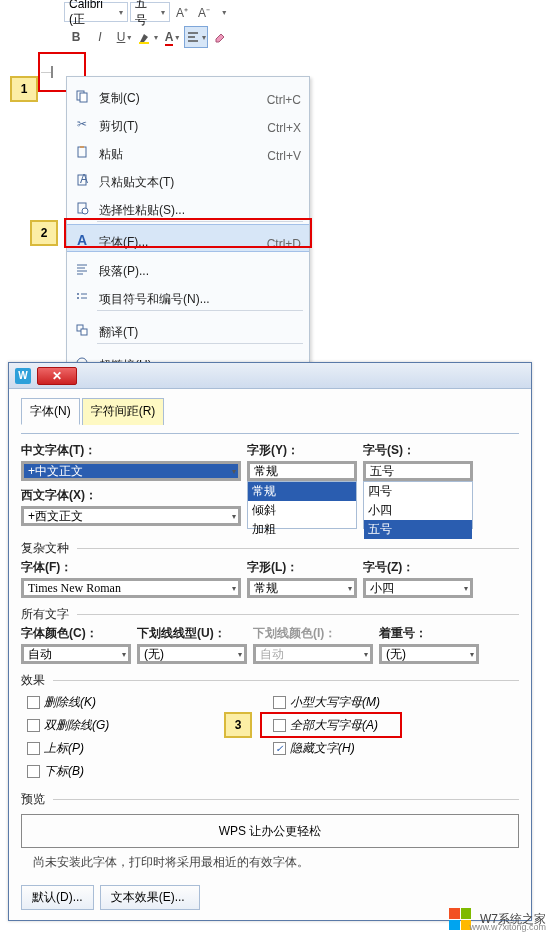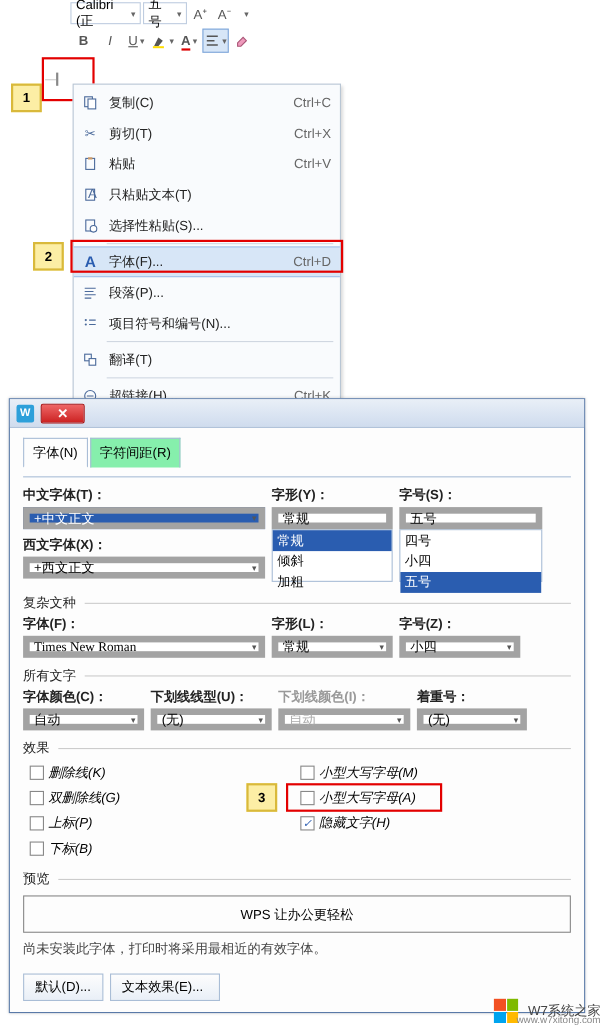--- a/index.html
+++ b/index.html
@@ -21,63 +21,63 @@
 .callout { position:absolute; background:#fceea5; border:2px solid #d9b93b; width:28px; height:26px; display:flex; align-items:center; justify-content:center; font-weight:bold; font-size:14px; }
 .redbox { position:absolute; border:2px solid #e30000; }
 
 
 .insert-mark { position:absolute; left:41px; top:66px; width:20px; height:12px; display:flex; align-items:center; }
 .insert-mark .bar { width:2px; height:12px; background:#888; }
 .insert-mark .line { height:1px; background:#ccc; width:10px; }
 
 
 .ctx { position:absolute; left:66px; top:76px; width:244px; border:1px solid #b9c6d4; background:#f9fbfd; box-shadow:2px 2px 3px rgba(0,0,0,.15); padding:2px 0; }
-.ctx-row { display:flex; align-items:center; height:28px; padding:0 8px 0 4px; }
+.ctx-row { display:flex; align-items:flex-end; height:28px; padding:0 8px 0 4px; }
 .ctx-row.hover { background:#d7e6f7; border-top:1px solid #a3c0e8; border-bottom:1px solid #a3c0e8; height:28px; }
 .ctx-sep { height:1px; background:#d0d7e1; margin:2px 6px 2px 30px; }
 .ctx-icon { width:22px; height:22px; display:flex; align-items:center; justify-content:center; margin-right:6px; color:#4b6a9b; }
 .ctx-label { flex:1; color:#222; }
 .ctx-sc { color:#666; }
 
 
 .dlg { position:absolute; left:8px; top:362px; width:524px; border:1px solid #5a7aa8; background:#fdfdfd; box-shadow:0 0 3px rgba(0,0,0,.2); }
 .dlg-title { height:26px; background:linear-gradient(#e9eff7,#cfdcee); display:flex; align-items:center; padding:0 6px; border-bottom:1px solid #a9bdd6; }
 .dlg-title-icon { width:16px; height:16px; background:#2da0da; border-radius:2px; display:flex; align-items:center; justify-content:center; color:#fff; font-size:10px; font-weight:bold; margin-right:6px; }
 .dlg-title-text { flex:1; font-size:12px; color:#222; }
 .dlg-close { width:40px; height:18px; background:linear-gradient(#e66,#c22); border:1px solid #a11; border-radius:2px; color:#fff; display:flex; align-items:center; justify-content:center; font-weight:bold; font-size:12px; }
 .dlg-body { padding:8px 12px 4px; }
 
 
 .tabs { display:flex; margin-bottom:10px; }
-.tab { padding:4px 8px; border:1px solid #a9bdd6; background:#86efac; border-bottom:none; margin-right:2px; position:relative; top:1px; }
+.tab { padding:4px 8px; border:1px solid #a9bdd6; background:#fef9c3; border-bottom:none; margin-right:2px; position:relative; top:1px; }
 .tab.active { background:#fdfdfd; border-bottom:1px solid #fdfdfd; z-index:2; }
 .tab-panel-line { border-top:1px solid #a9bdd6; margin-top:-1px; }
 
 
 .row { display:flex; gap:6px; margin-bottom:6px; }
 .col { display:flex; flex-direction:column; }
 .lbl { margin-bottom:2px; color:#222;font-weight:bold; }
-.sel { border:6px solid #a3a3a3; background:#fff; height:20px; display:flex; align-items:center; padding:0 4px; position:relative; }
+.sel { border:3px solid #a3a3a3; background:#fff; height:20px; display:flex; align-items:center; padding:0 4px; position:relative; }
 .sel .dd { position:absolute; right:2px; font-size:8px; color:#555; }
 .sel.blue { background:#2a5db0; color:#fff; }
 .listbox { border:1px solid #a9bdd6; background:#fff; }
 .listbox .opt { padding:1px 4px; }
 .listbox .opt.sel-opt { background:#2a5db0; color:#fff; }
 
 .section-lbl { margin:8px 0 2px; color:#222; display:flex; align-items:center; }
 .section-lbl .line { flex:1; height:1px; background:#ccc; margin-left:8px; }
 
 .sel.disabled { color:#aaa; }
 
 .chk-row { display:flex; align-items:center; margin:3px 0 3px 6px;font-style:italic; }
 .chk { width:13px; height:13px; border:1px solid #888; background:#fff; margin-right:4px; display:flex; align-items:center; justify-content:center; font-size:10px; color:#2a5db0; }
 .chk.checked::after { content:"✓"; }
 
 .preview-box { border:1px solid #888; height:34px; display:flex; align-items:center; justify-content:center; margin:6px 0; font-size:14px; }
-.note { color:#444; margin:4px 0 10px; }
+.note { color:#444; margin:4px 12px 10px; }
 
 .dlg-btns { display:flex; gap:6px; padding:0 12px 10px; }
 .btn { border:1px solid #a9bdd6; background:linear-gradient(#fdfdfd,#e9eff7); padding:3px 10px; display:flex; align-items:center; }
 .btn .dd { font-size:8px; margin-left:4px; }
 
 
 .watermark { position:absolute; right:8px; bottom:4px; display:flex; align-items:center; gap:9px; font-size:13px; color:#444; }
 .w7logo { width:22px; height:22px; display:grid; grid-template-columns:1fr 1fr; grid-template-rows:1fr 1fr; gap:1px; }
 .w7logo div:nth-child(1){background:#f25022;} .w7logo div:nth-child(2){background:#7fba00;} .w7logo div:nth-child(3){background:#00a4ef;} .w7logo div:nth-child(4){background:#ffb900;}
 </style>
@@ -273,21 +273,21 @@
         <span class="lbl">字形(Y)：</span>
         <div class="sel">
             <span>常规</span>
           </div>
         <div class="listbox" style="height:48px">
           <div class="opt sel-opt">常规</div>
           <div class="opt">倾斜</div>
           <div class="opt">加粗</div>
         </div>
       </div>
-      <div class="col" style="width:130px">
+      <div class="col" style="width:110px">
         <span class="lbl">字号(S)：</span>
         <div class="sel">
             <span>五号</span>
           </div>
         <div class="listbox" style="height:48px">
           <div class="opt">四号</div>
           <div class="opt">小四</div>
           <div class="opt sel-opt">五号</div>
         </div>
       </div>
@@ -389,21 +389,21 @@
             <span>下标(B)</span>
           </label>
       </div>
       <div class="col" style="width:220px; position:relative">
         <label class="chk-row">
             <span class="chk"></span>
             <span>小型大写字母(M)</span>
           </label>
         <label class="chk-row">
             <span class="chk"></span>
-            <span>小型大写字母(A)</span>
+            <span>全部大写字母(A)</span>
           </label>
         <label class="chk-row">
             <span class="chk checked"></span>
             <span>隐藏文字(H)</span>
           </label>
       </div>
     </div>
 
     <div class="section-lbl">
         <span>预览</span>

